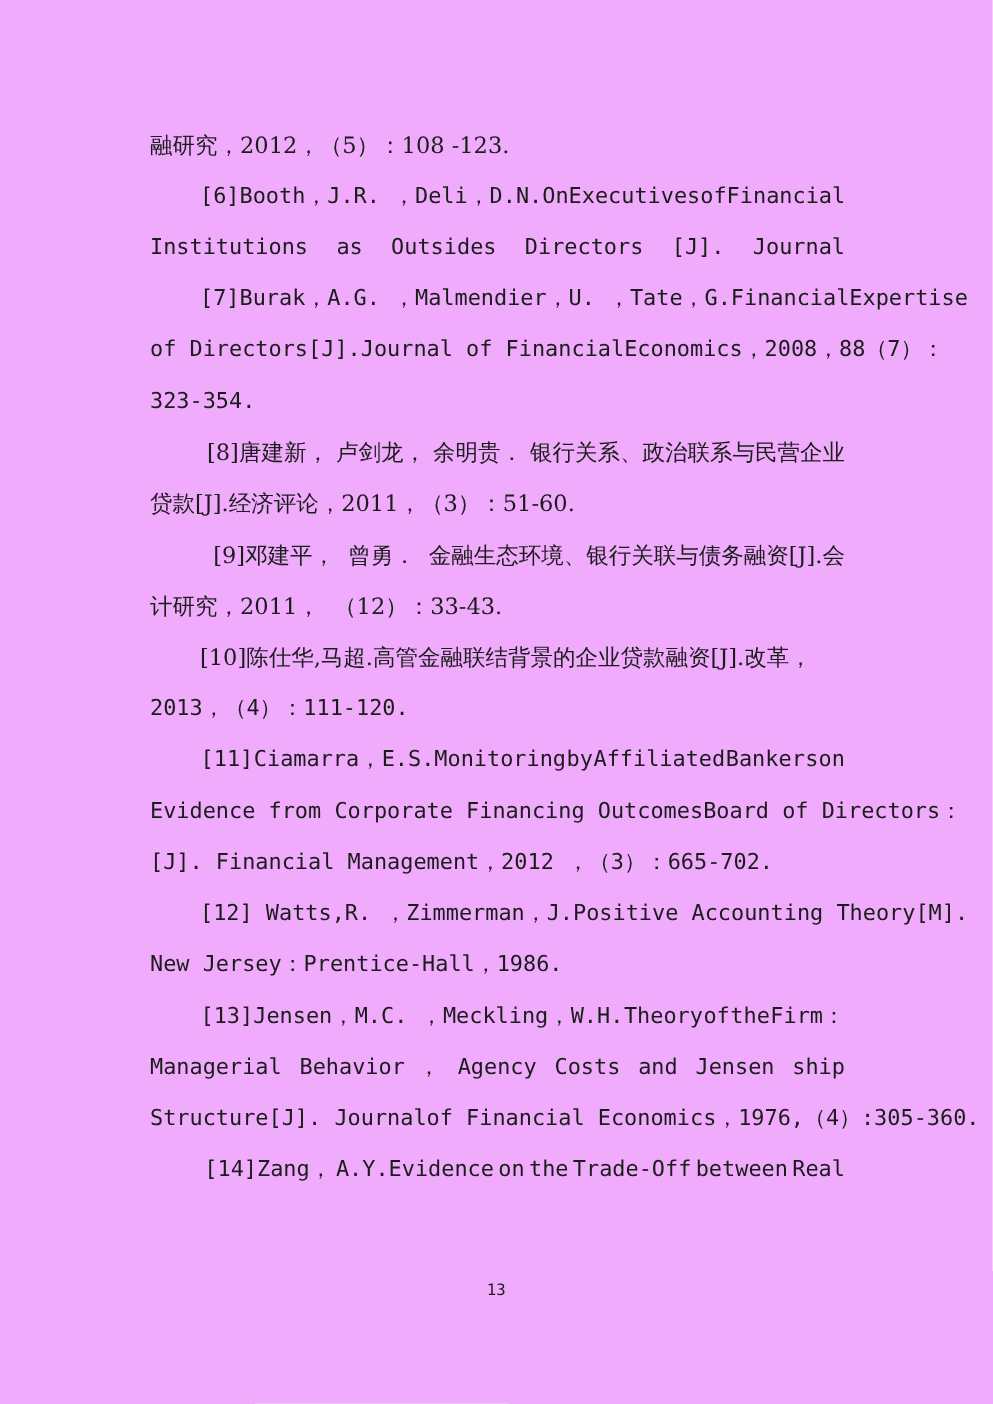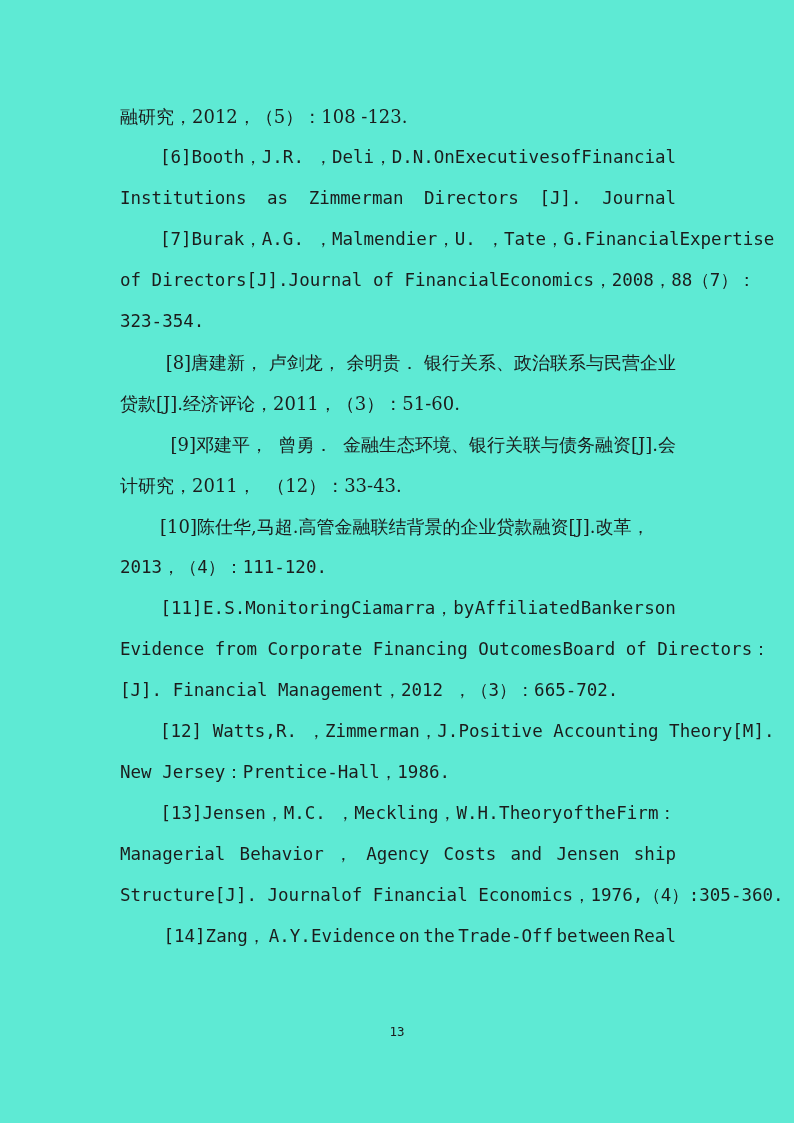--- a/index.html
+++ b/index.html
@@ -12,21 +12,21 @@
     height: 1123px;
     overflow: hidden;
     font-family: "DejaVu Serif", "Liberation Serif", serif;
     color: #1a1a1a;
   }
 
   .page {
     position: relative;
     width: 794px;
     height: 1123px;
-    background: #5eead4;
+    background: #f0abfc;
   }
 
   .content {
     position: absolute;
     left: 120px;
     top: 96px;
     width: 556px;
   }
 
   
@@ -75,31 +75,31 @@
     color: #1c1c1c;
   }
 </style>
 </head>
 <body>
 
 <div class="page">
   <div class="content" id="content">
       <div class="line flush cjk"><span class="tok">融研究，2012，（5）：108 -123.</span></div>
       <div class="line just"><span class="indent"></span><span class="tok">[6]</span><span class="tok">Booth，</span><span class="tok">J.R. ，</span><span class="tok">Deli，</span><span class="tok">D.N.On</span><span class="tok">Executivesof</span><span class="tok">Financial</span></div>
-      <div class="line just"><span class="tok">Institutions</span><span class="tok">as</span><span class="tok">Zimmerman</span><span class="tok">Directors</span><span class="tok">[J].</span><span class="tok">Journal</span></div>
+      <div class="line just"><span class="tok">Institutions</span><span class="tok">as</span><span class="tok">Outsides</span><span class="tok">Directors</span><span class="tok">[J].</span><span class="tok">Journal</span></div>
       <div class="line just"><span class="indent"></span><span class="tok">[7]</span><span class="tok">Burak，A.G. ，Malmendier，U. ，Tate，G.</span><span class="tok">Financial</span><span class="tok">Expertise</span></div>
       <div class="line just"><span class="tok">of Directors</span><span class="tok">[J].</span><span class="tok">Journal of FinancialEconomics，2008，88（7）：</span></div>
       <div class="line flush"><span class="tok">323-354.</span></div>
       <div class="line just cjk"><span class="indent"></span><span class="tok">[8]唐建新，</span><span class="tok">卢剑龙，</span><span class="tok">余明贵．</span><span class="tok">银行关系、政治联系与民营企业</span></div>
       <div class="line flush cjk"><span class="tok">贷款[J].经济评论，2011，（3）：51-60.</span></div>
       <div class="line just cjk"><span class="indent"></span><span class="tok">[9]邓建平，</span><span class="tok">曾勇．</span><span class="tok">金融生态环境、银行关联与债务融资[J].会</span></div>
       <div class="line flush cjk"><span class="tok">计研究，2011，  （12）：33-43.</span></div>
       <div class="line flush cjk"><span class="indent"></span><span class="tok">[10]陈仕华,马超.高管金融联结背景的企业贷款融资[J].改革，</span></div>
       <div class="line flush"><span class="tok">2013，（4）：111-120.</span></div>
-      <div class="line just"><span class="indent"></span><span class="tok">[11]</span><span class="tok">E.S.Monitoring</span><span class="tok">Ciamarra，</span><span class="tok">by</span><span class="tok">Affiliated</span><span class="tok">Banker</span><span class="tok">son</span></div>
+      <div class="line just"><span class="indent"></span><span class="tok">[11]</span><span class="tok">Ciamarra，</span><span class="tok">E.S.Monitoring</span><span class="tok">by</span><span class="tok">Affiliated</span><span class="tok">Banker</span><span class="tok">son</span></div>
       <div class="line just"><span class="tok">Evidence from Corporate Financing Outcomes</span><span class="tok">Board of Directors：</span></div>
       <div class="line flush"><span class="tok">[J]. Financial Management，2012 ，（3）：665-702.</span></div>
       <div class="line flush"><span class="indent"></span><span class="tok">[12] Watts,R. ，Zimmerman，J.Positive Accounting Theory[M].</span></div>
       <div class="line flush"><span class="tok">New Jersey：Prentice-Hall，1986.</span></div>
       <div class="line just"><span class="indent"></span><span class="tok">[13]Jensen，</span><span class="tok">M.C. ，</span><span class="tok">Meckling，</span><span class="tok">W.H.</span><span class="tok">Theory</span><span class="tok">of</span><span class="tok">the</span><span class="tok">Firm：</span></div>
       <div class="line just"><span class="tok">Managerial</span><span class="tok">Behavior ，</span><span class="tok">Agency</span><span class="tok">Costs</span><span class="tok">and</span><span class="tok">Jensen</span><span class="tok">ship</span></div>
       <div class="line flush"><span class="tok">Structure[J]. Journalof Financial Economics，1976,（4）:305-360.</span></div>
       <div class="line just"><span class="indent"></span><span class="tok">[14]Zang，</span><span class="tok">A.Y.Evidence</span><span class="tok">on</span><span class="tok">the</span><span class="tok">Trade-Off</span><span class="tok">between</span><span class="tok">Real</span></div>
     </div>
 

